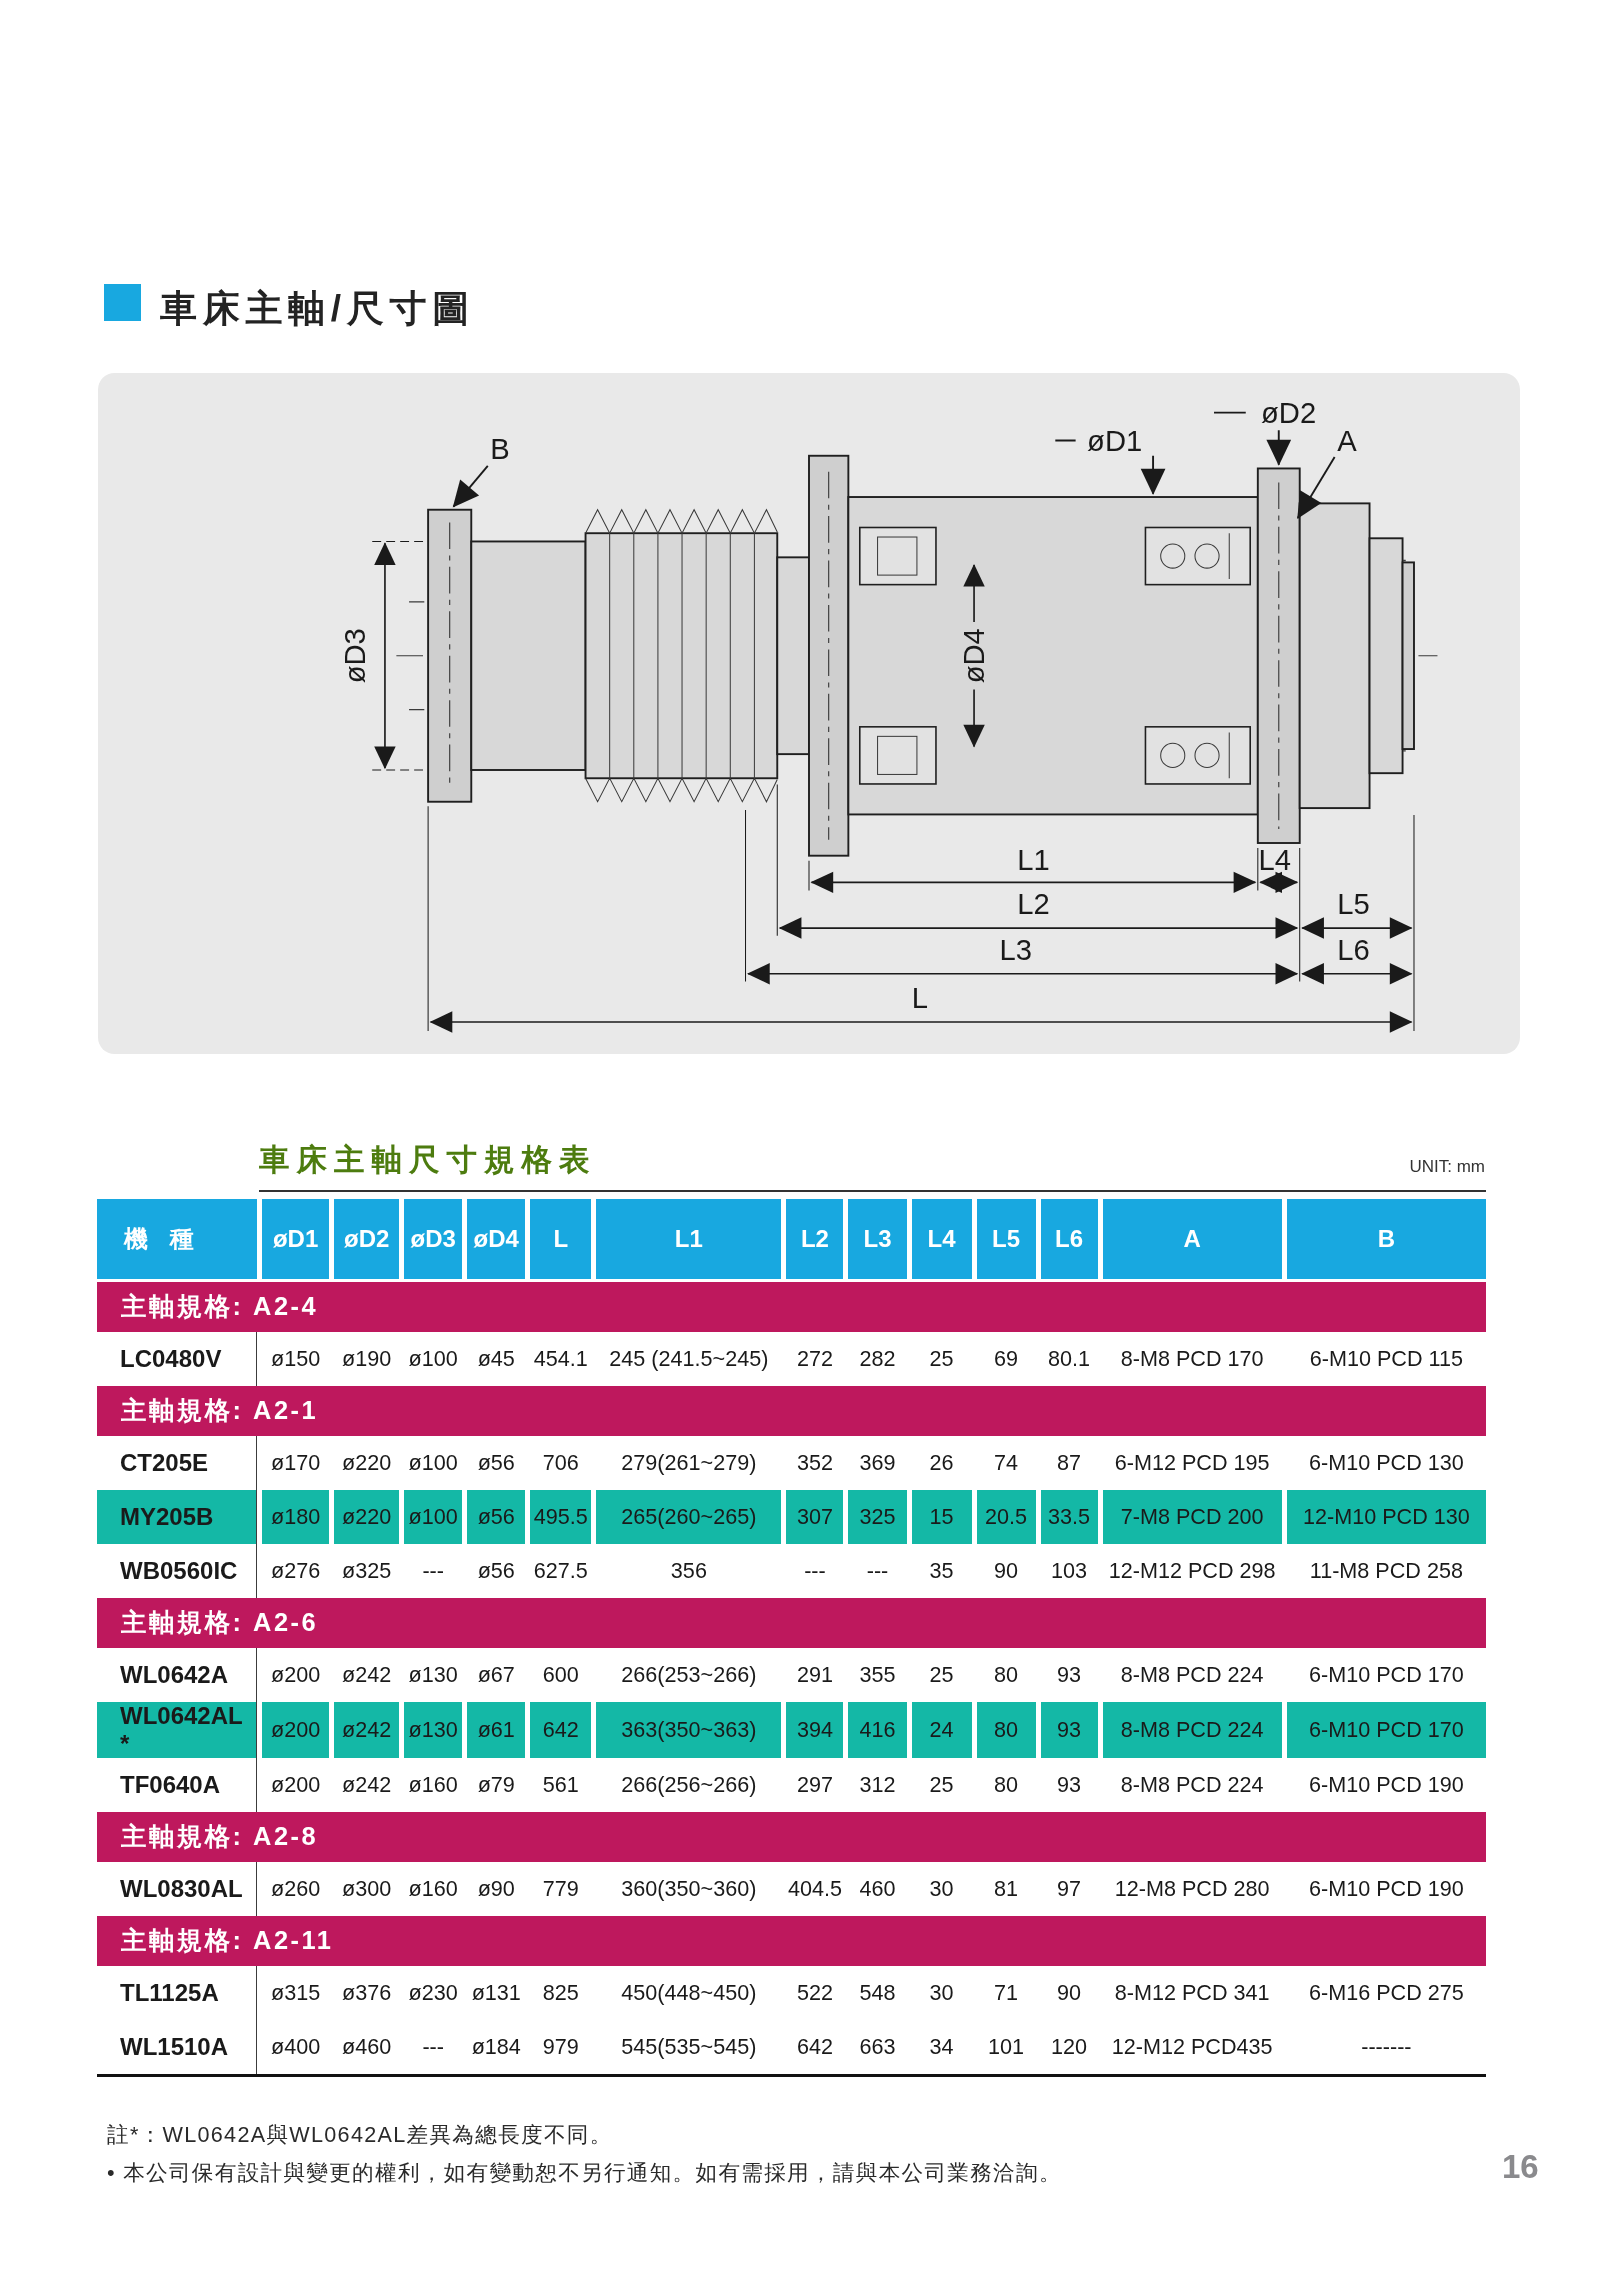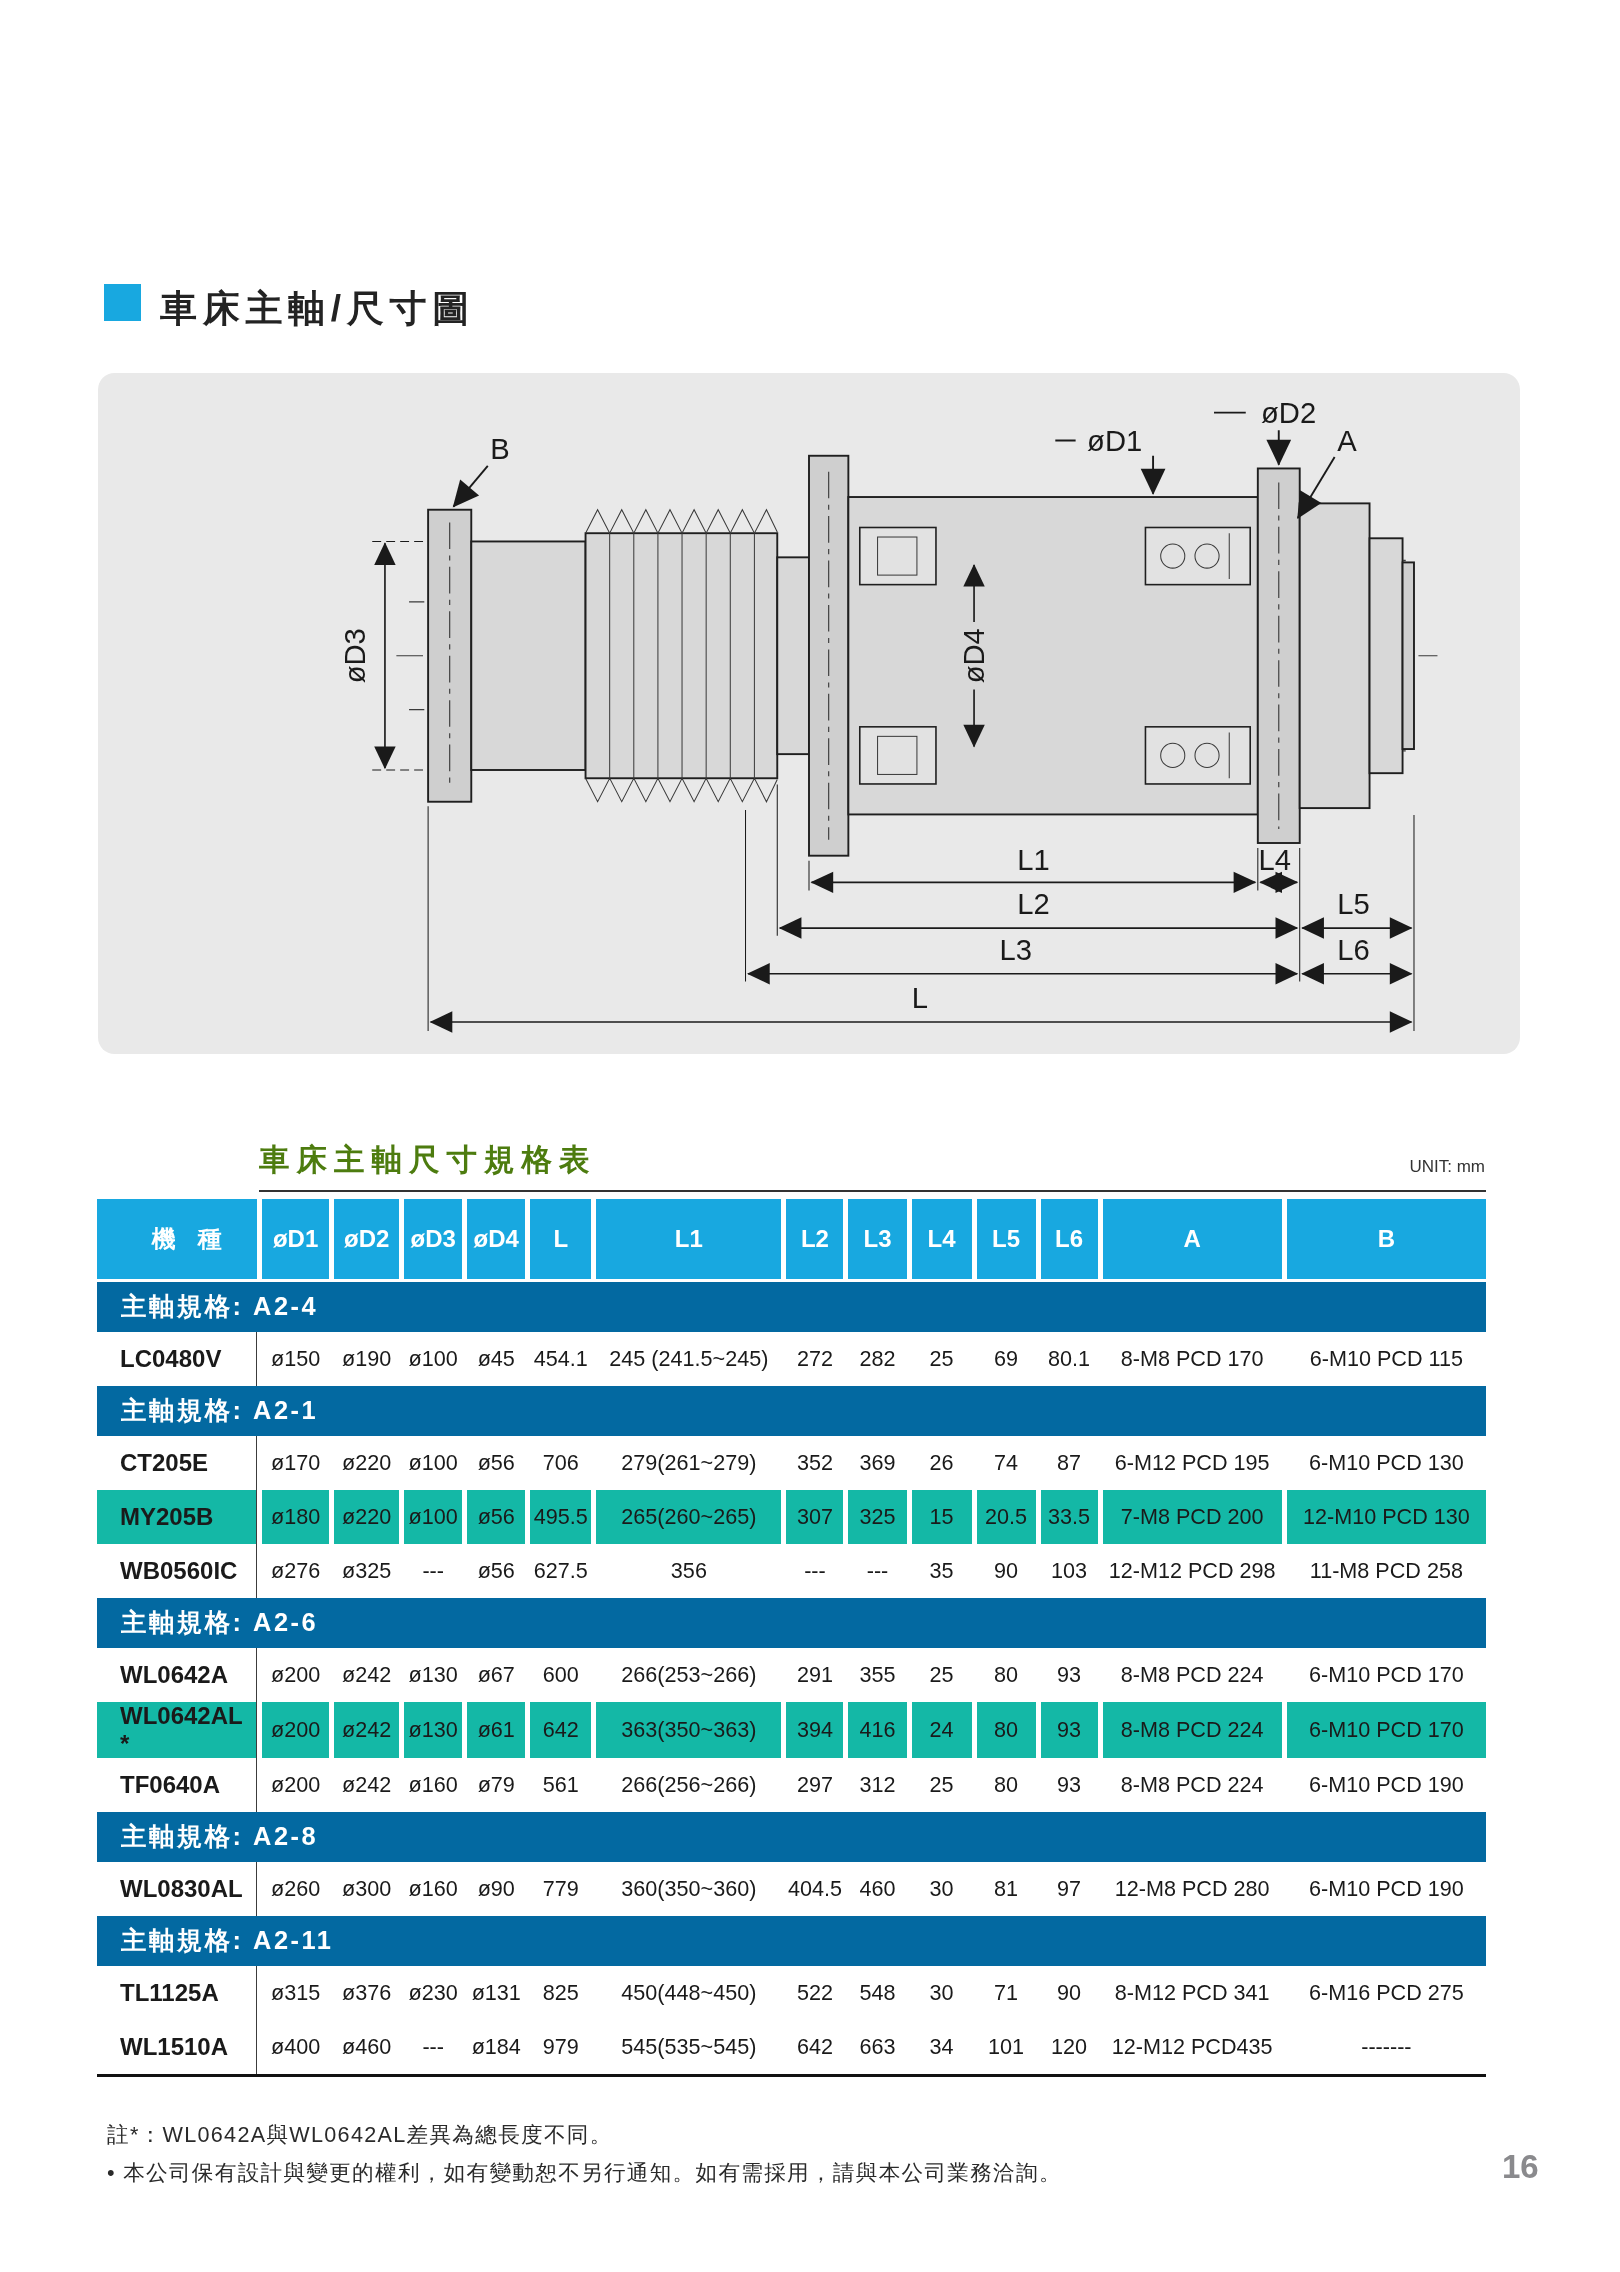--- a/index.html
+++ b/index.html
@@ -38,24 +38,24 @@
   .table-wrap { position:absolute; left:97px; top:1199px; }
   table.spec {
     width:1389px; table-layout:fixed; border-collapse:separate; border-spacing:0;
     border-bottom:3.2px solid #111;
   }
   table.spec th, table.spec td { box-sizing:border-box; padding:0; }
   thead th {
     background:#18a8e0; color:#ffffff; height:83px; font-size:24px; font-weight:bold;
     text-align:center; vertical-align:middle; border-bottom:3.2px solid #ffffff;
   }
-  thead th.first { text-align:center; padding-left:27px; letter-spacing:7.6px; }
+  thead th.first { text-align:left; padding-left:27px; letter-spacing:7.6px; }
   thead th + th { border-left:5.1px solid #ffffff; }
   tr.section-row td {
-    background:#0369a1; color:#ffffff; height:50px; font-size:25.4px; font-weight:bold;
+    background:#be185d; color:#ffffff; height:50px; font-size:25.4px; font-weight:bold;
     text-align:left; padding-left:24px; vertical-align:middle; letter-spacing:2.5px;
   }
   tr.data-row td { height:54px; font-size:21.6px; color:#1a1a1a; vertical-align:middle; background:#ffffff; }
   tr.data-row td.model-cell {
     text-align:left; padding-left:23px; font-weight:bold; font-size:24px;
     border-right:1.3px solid #3c3c3c;
   }
   tr.data-row td.val-cell { text-align:center; border-left:5.1px solid #ffffff; }
   tr.data-row.alt td { background:#14b8a6; }
 

